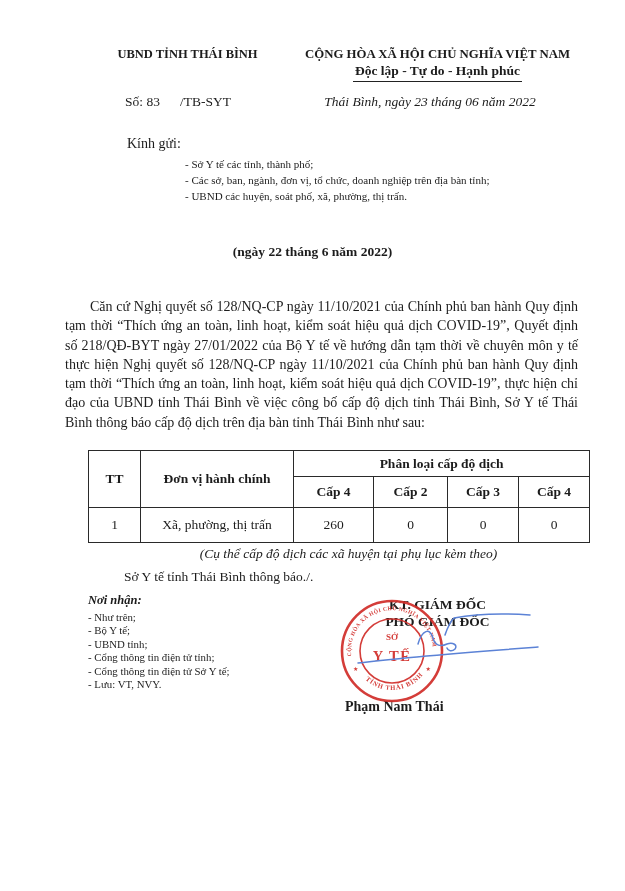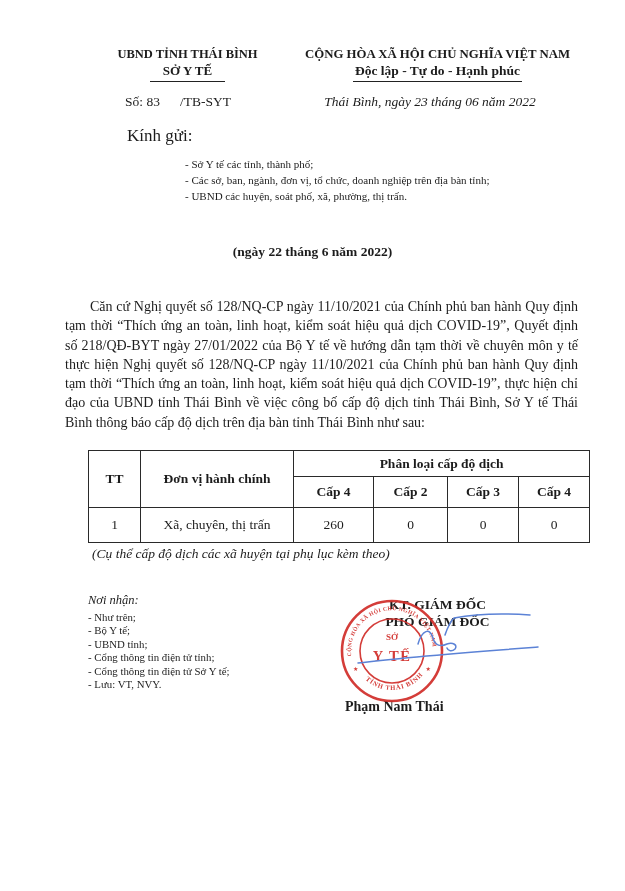--- a/index.html
+++ b/index.html
@@ -19,57 +19,56 @@
   .org-name{display:inline-block;font-size:13px;font-weight:bold;border-bottom:1.4px solid #222;padding:0 13px 2px 13px;}
 
   .national-block{left:295px;top:46px;width:285px;text-align:center;line-height:16px;}
   .nat-title{font-size:12.8px;font-weight:bold;}
   .nat-motto{display:inline-block;font-size:13.5px;font-weight:bold;border-bottom:1.4px solid #222;padding:0 2px 2px 2px;margin-top:1px;}
 
   .doc-number{left:125px;top:94px;font-size:13.5px;}
   .doc-number .gap{display:inline-block;width:20px;}
   .place-date{left:300px;top:94px;width:260px;text-align:center;font-style:italic;font-size:13.5px;}
 
-  .recipients-label{left:127px;top:126px;font-size:17px;}
+  .recipients-label{left:127px;top:136px;font-size:14px;}
   .recipients-items{left:185px;top:157px;font-size:11px;line-height:15.8px;white-space:nowrap;}
 
   .title-block{left:0;top:243px;width:625px;text-align:center;font-weight:bold;line-height:17px;}
   .title-line1{font-size:14px;}
   .title-line2{font-size:13.5px;}
 
   .body-par{left:65px;top:297px;width:513px;font-size:14px;line-height:19.3px;text-align:justify;text-indent:25px;}
 
   .main-table{left:88px;top:450px;}
   table.doc{border-collapse:collapse;table-layout:fixed;width:501px;font-size:13.5px;}
   table.doc th,table.doc td{border:1.4px solid #2a2a2a;text-align:center;vertical-align:middle;padding:0;}
   table.doc th{font-weight:bold;}
   .rowh1{height:26px;}
   .rowh2{height:31px;}
   .rowh3{height:35px;}
 
-  .appendix-note{left:92px;top:546px;width:513px;font-style:italic;font-size:13.5px;}
+  .appendix-note{left:92px;top:546px;width:513px;text-align:center;font-style:italic;font-size:13.5px;}
   .closing{left:124px;top:569px;font-size:13.5px;}
 
-  .noinhan-label{left:88px;top:593px;font-size:12.5px;font-weight:normal;font-style:italic;}
+  .noinhan-label{left:88px;top:593px;font-size:12.5px;font-weight:bold;font-style:italic;}
   .noinhan-items{left:88px;top:611px;font-size:10.8px;line-height:13.4px;white-space:nowrap;}
 
   .sign-titles{left:340px;top:596px;width:195px;text-align:center;font-weight:bold;font-size:13.5px;line-height:17px;z-index:1;}
   .signer-name{left:345px;top:699px;width:185px;font-weight:bold;font-size:14px;z-index:1;}
 
   .stamp{left:339px;top:598px;width:106px;height:106px;z-index:3;opacity:0.93;}
   .signature{left:350px;top:600px;width:195px;height:75px;z-index:4;}
 </style>
 </head>
 <body>
 
 <div class="page">
 
   <div class="abs org-block">
     <div class="org-parent">UBND TỈNH THÁI BÌNH</div>
-    <div><span class="org-name">SỞ Y TẾ</span></div>
   </div>
 
   <div class="abs national-block">
     <div class="nat-title">CỘNG HÒA XÃ HỘI CHỦ NGHĨA VIỆT NAM</div>
     <div><span class="nat-motto">Độc lập - Tự do - Hạnh phúc</span></div>
   </div>
 
   <div class="abs doc-number">
     <span>Số: 83</span><span class="gap"></span><span>/TB-SYT</span>
   </div>
@@ -105,31 +104,32 @@
         <th colspan="4">Phân loại cấp độ dịch</th>
       </tr>
       <tr class="rowh2">
         <th>Cấp 4</th>
         <th>Cấp 2</th>
         <th>Cấp 3</th>
         <th>Cấp 4</th>
       </tr>
       <tr class="rowh3">
         <td>1</td>
-        <td>Xã, chuyên, thị trấn</td>
+        <td>Xã, phường, thị trấn</td>
         <td>260</td>
         <td>0</td>
         <td>0</td>
         <td>0</td>
       </tr>
     </tbody>
       </table>
   </div>
 
   <div class="abs appendix-note">(Cụ thể cấp độ dịch các xã huyện tại phụ lục kèm theo)</div>
+  <div class="abs closing">Sở Y tế tỉnh Thái Bình thông báo./.</div>
 
   <div class="abs noinhan-label">Nơi nhận:</div>
   <div class="abs noinhan-items">
     <div>- Như trên;</div>
     <div>- Bộ Y tế;</div>
     <div>- UBND tỉnh;</div>
     <div>- Cổng thông tin điện tử tỉnh;</div>
     <div>- Cổng thông tin điện tử Sở Y tế;</div>
     <div>- Lưu: VT, NVY.</div>
   </div>

